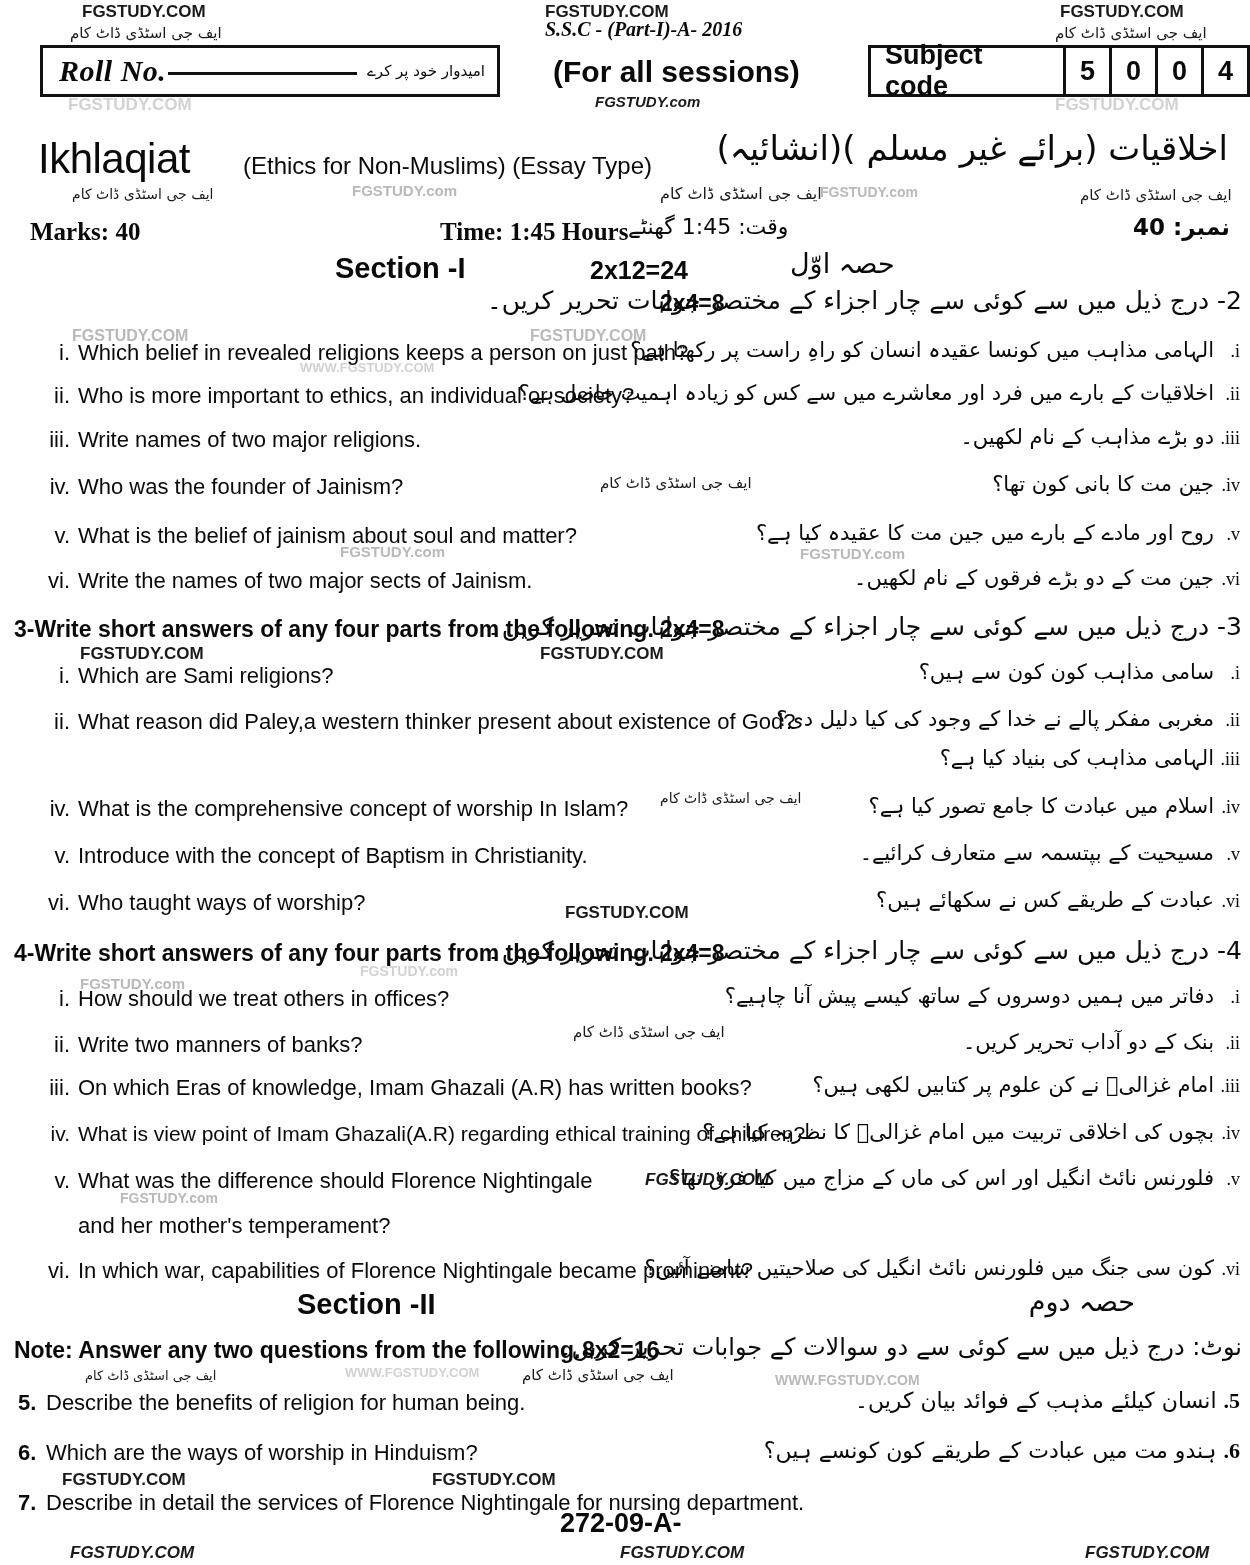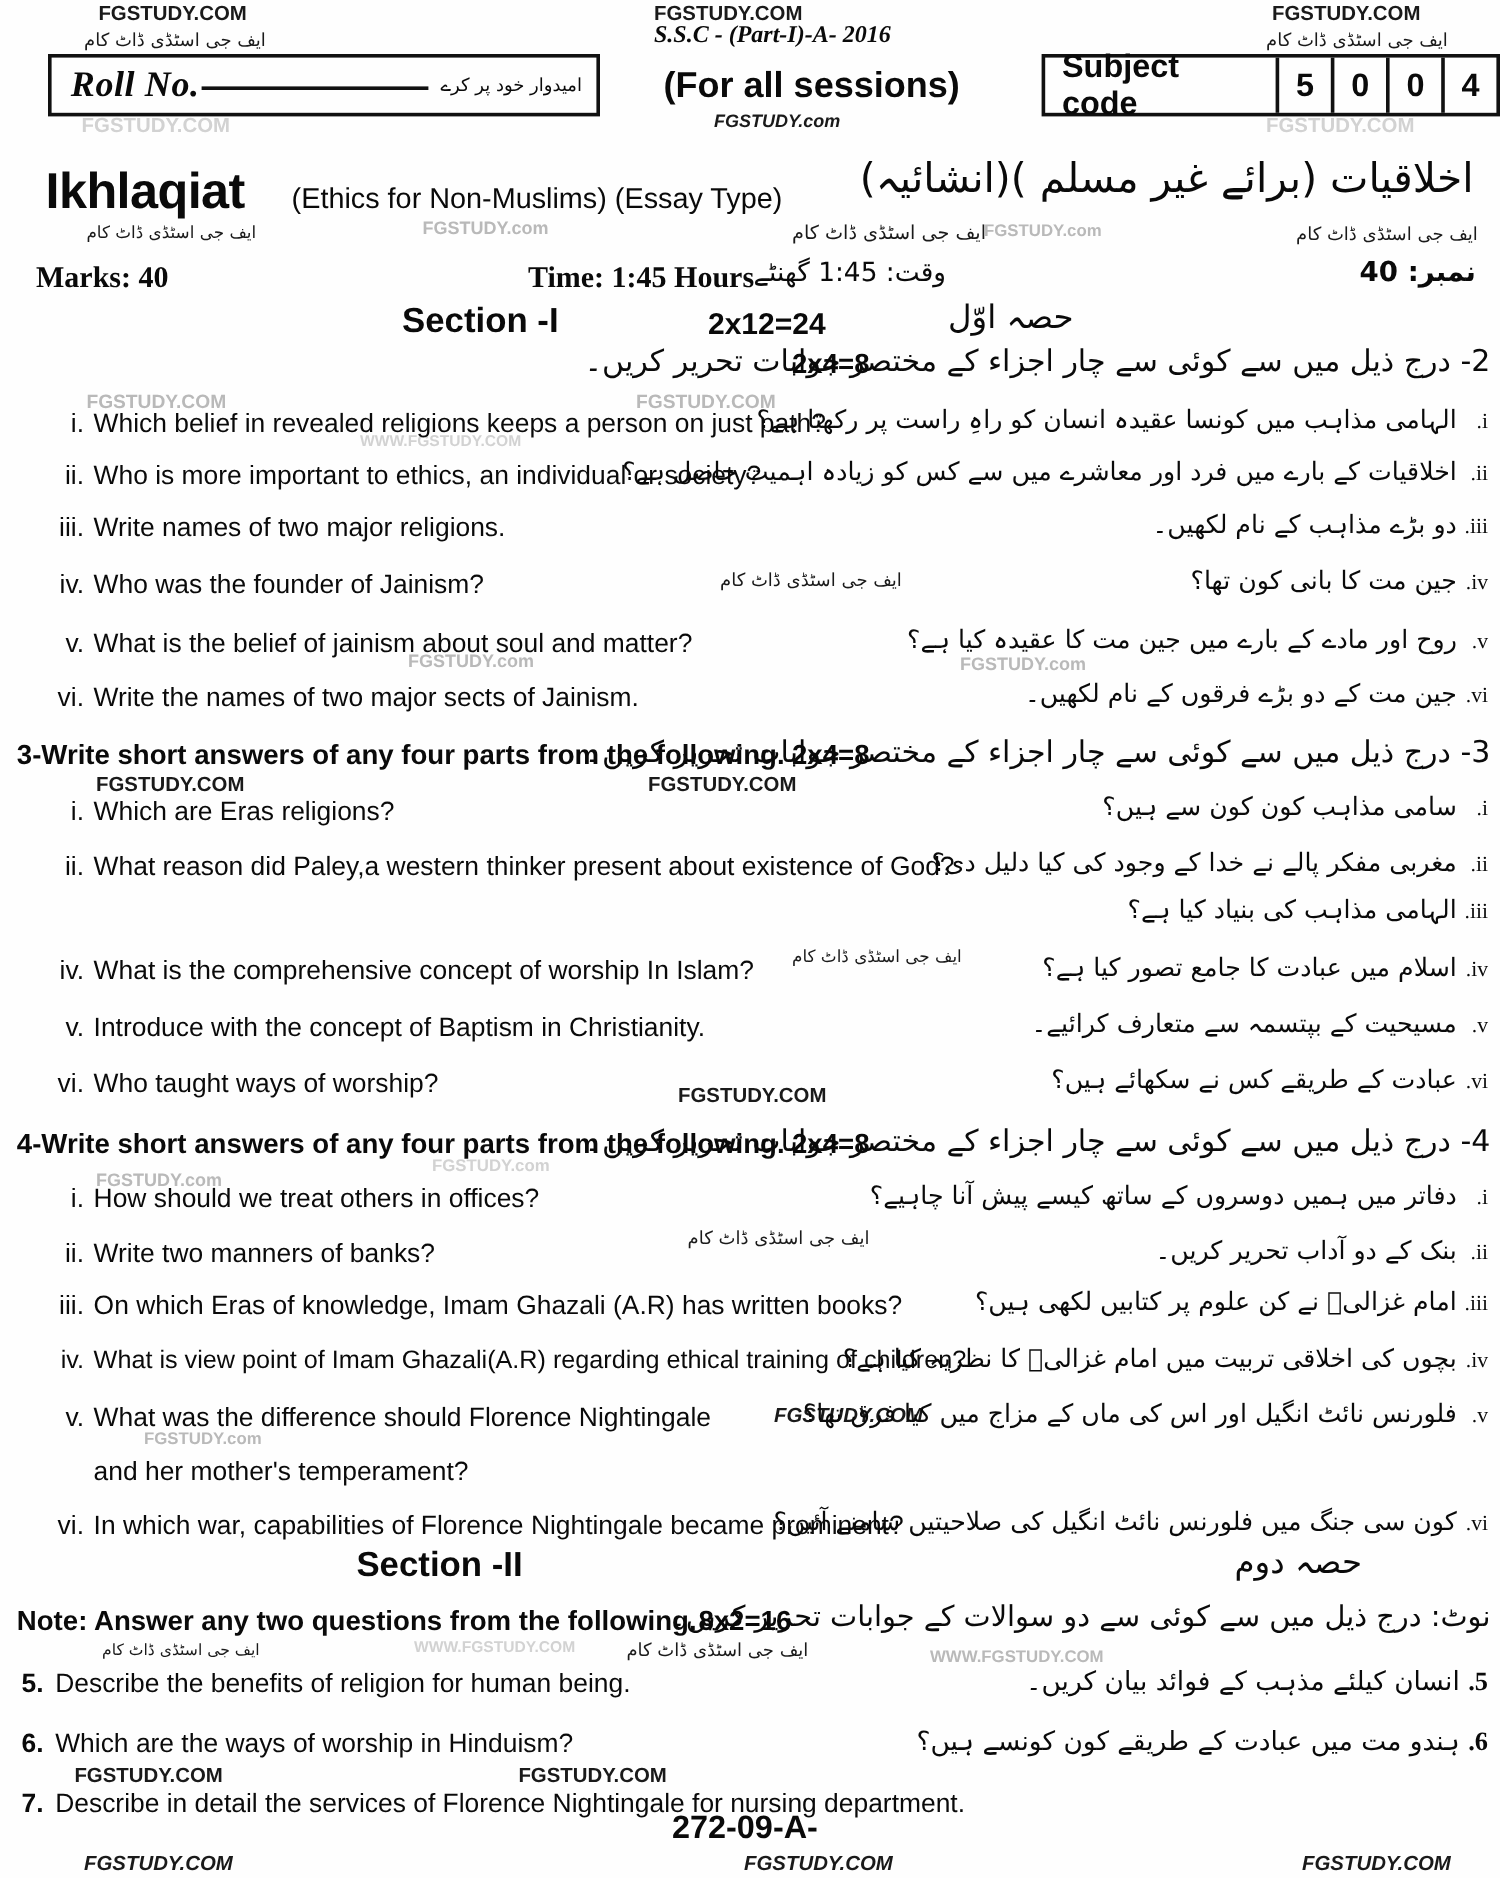--- a/index.html
+++ b/index.html
@@ -64,21 +64,21 @@
   }
   .code-digit {
     width:47px; border-left:3px solid #111;
     display:flex; align-items:center; justify-content:center;
     font-weight:bold; font-size:27px;
   }
 
   
   .title-en {
     position:absolute; left:38px; top:135px;
-    font-weight:bold; font-size:42px; letter-spacing:-.5px;text-align:center;
+    font-weight:normal; font-size:42px; letter-spacing:-.5px;text-align:center;
   }
   .title-sub {
     position:absolute; left:243px; top:152px;
     font-size:24px;
   }
   .title-ur {
     position:absolute; right:22px; top:128px;
     direction:rtl; font-family:"DejaVu Sans", sans-serif;
     font-size:34px; font-weight:normal;
   }
@@ -255,21 +255,21 @@
   <div class="item-en" style="left:38px; top:568px;"><span class="item-num">vi.</span><span>Write the names of two major sects of Jainism.</span></div>
   <div class="item-ur" style="top:566px;"><span class="rn">vi.</span><span>جین مت کے دو بڑے فرقوں کے نام لکھیں۔</span></div>
 
   <div class="qhead-en" style="top:616px;">3-Write short answers  of any four parts from the following.</div>
   <div class="qhead-marks" style="top:616px;">2x4=8</div>
   <div class="qhead-ur" style="top:612px;">3- درج ذیل میں سے کوئی سے چار اجزاء کے مختصر جوابات تحریر کریں۔</div>
 
   <div class="wm" style="left:80px; top:644px; font-size:17px;">FGSTUDY.COM</div>
   <div class="wm" style="left:540px; top:644px; font-size:17px;">FGSTUDY.COM</div>
 
-  <div class="item-en" style="left:38px; top:663px;"><span class="item-num">i.</span><span>Which are Eras religions?</span></div>
+  <div class="item-en" style="left:38px; top:663px;"><span class="item-num">i.</span><span>Which are Sami religions?</span></div>
   <div class="item-ur" style="top:660px;"><span class="rn">i.</span><span>سامی مذاہب کون کون سے ہیں؟</span></div>
 
   <div class="item-en" style="left:38px; top:709px;"><span class="item-num">ii.</span><span>What reason did Paley,a western thinker present about existence of God?</span></div>
   <div class="item-ur" style="top:707px;"><span class="rn">ii.</span><span>مغربی مفکر پالے نے خدا کے وجود کی کیا دلیل دی؟</span></div>
 
   <div class="item-ur" style="top:746px;"><span class="rn">iii.</span><span>الہامی مذاہب کی بنیاد کیا ہے؟</span></div>
 
   <div class="wm ur" style="left:660px; top:790px; font-size:14px;">ایف جی اسٹڈی ڈاٹ کام</div>
   <div class="item-en" style="left:38px; top:796px;"><span class="item-num">iv.</span><span>What is the comprehensive concept of worship In Islam?</span></div>
   <div class="item-ur" style="top:794px;"><span class="rn">iv.</span><span>اسلام میں عبادت کا جامع تصور کیا ہے؟</span></div>

